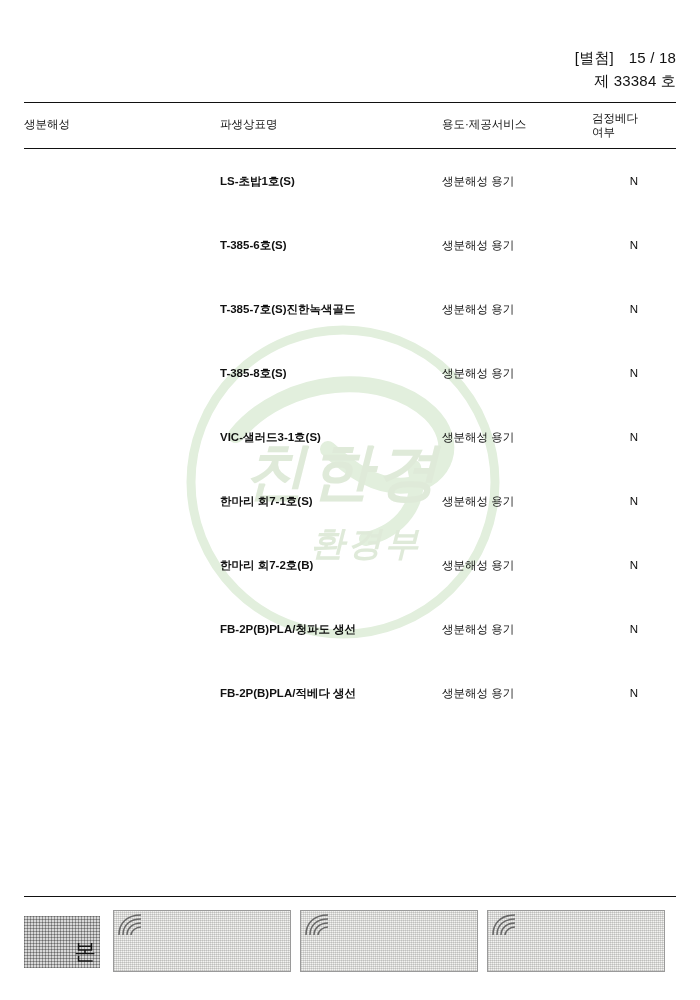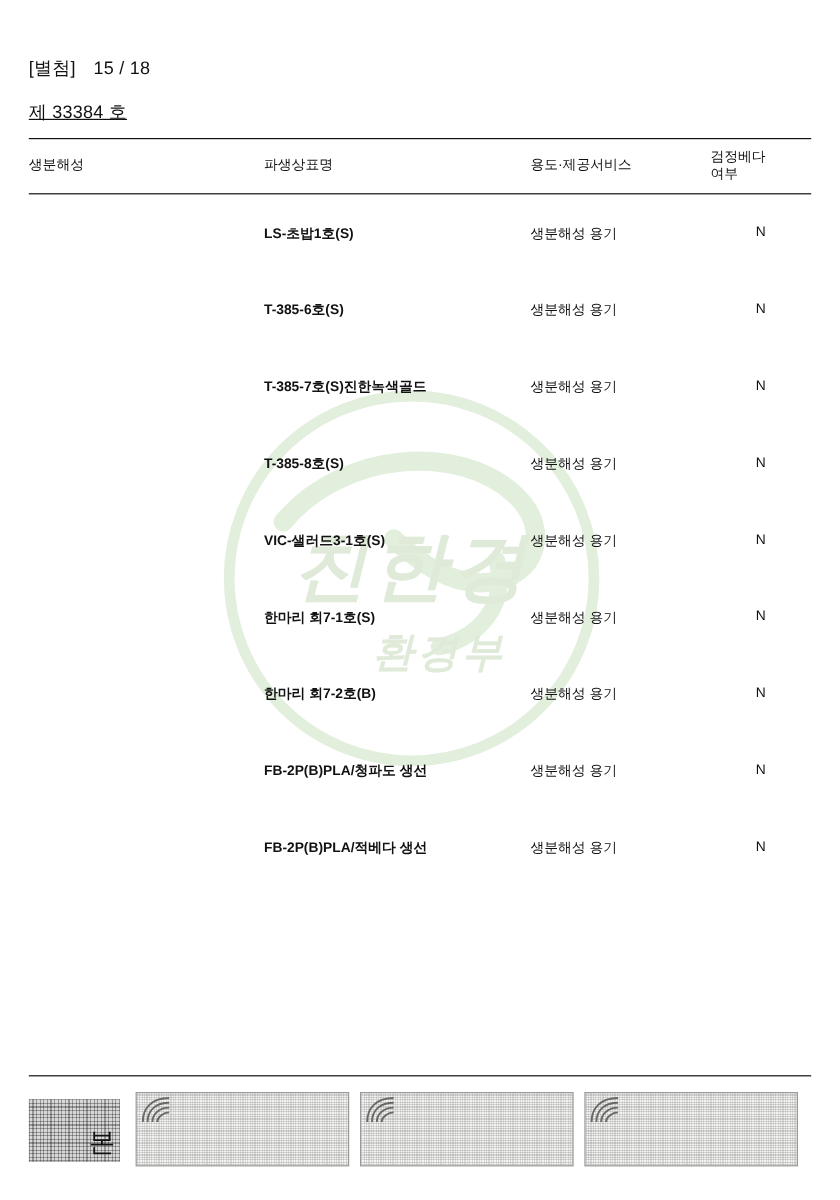--- a/index.html
+++ b/index.html
@@ -35,22 +35,23 @@
     z-index: 1;
     padding: 46px 24px 0 24px;
     box-sizing: border-box;
   }
 
   .doc-header {
     font-size: 15px;
     line-height: 1.55;
     color: #111;
     letter-spacing: 0.2px;
-  }
-  .doc-header .line2 { margin-top: 13px; text-decoration: underline; }
+    text-align: right;
+  }
+  .doc-header .line2 { margin-top: 0; }
 
   .rule-top {
     border-top: 1.3px solid #111;
     margin-top: 9px;
   }
   .rule-bottom {
     border-top: 1.3px solid #111;
   }
 
   table.listing {

